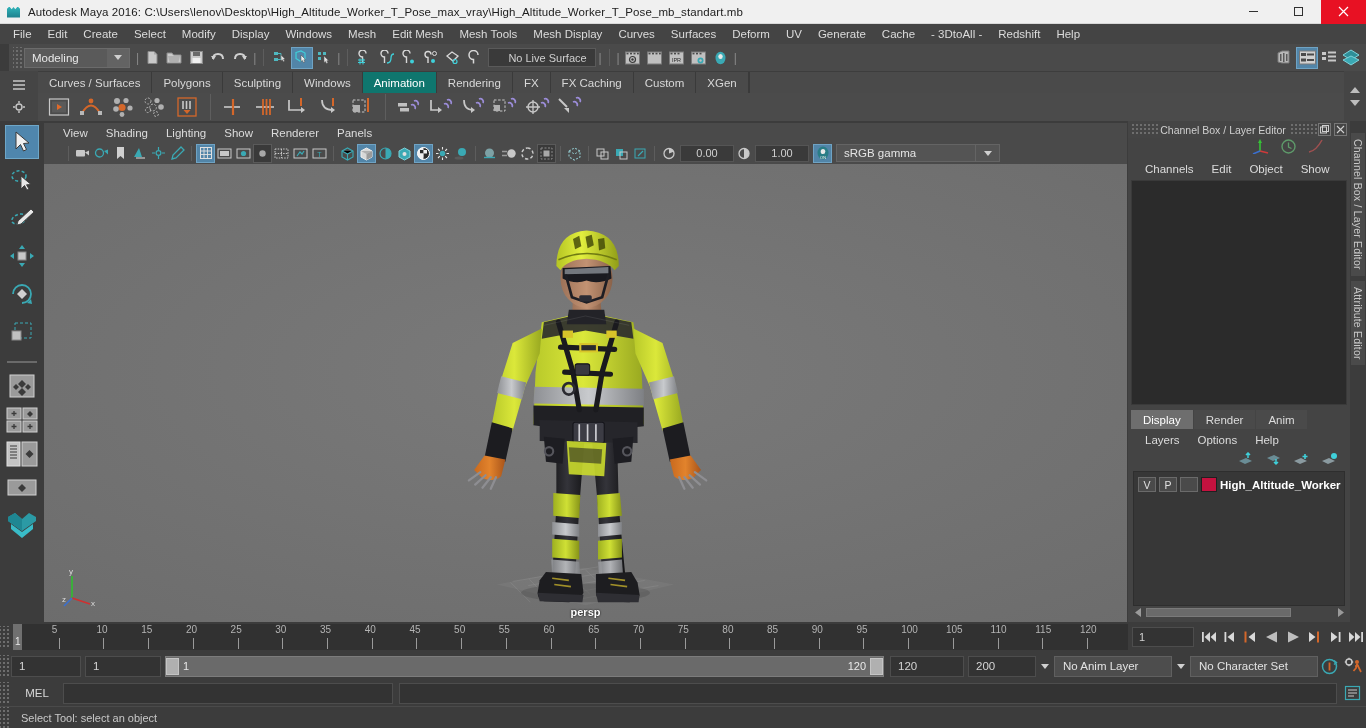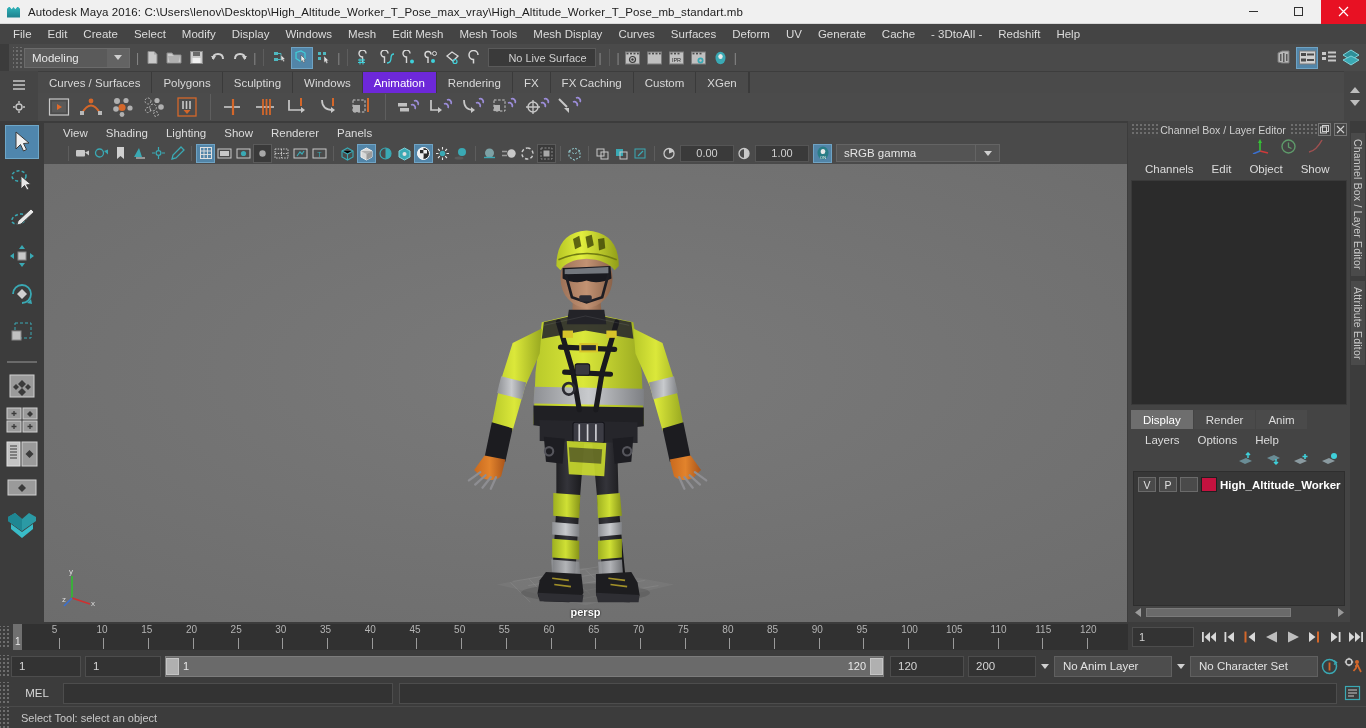--- a/index.html
+++ b/index.html
@@ -61,21 +61,21 @@
   .sl-right { margin-left: auto; display: flex; align-items: center; padding-right: 4px; }
 
   
   .shelfwrap { flex: 0 0 46px; background: #454545; display: flex; }
   .shelf-left { width: 38px; display:flex; flex-direction:column; align-items:center; justify-content:space-around; padding: 3px 0; }
   .shelf-left .sl-ico { width: 22px; height: 18px; display:flex;align-items:center;justify-content:center; }
   .shelf-body { flex: 1; display: flex; flex-direction: column; min-width: 0; }
   .shelf-tabs { height: 22px; display: flex; align-items: flex-end; background: #3d3d3d; }
   .shelf-tab { height: 21px; padding: 0 11px; font-size: 11.5px; color: #d8d8d8;
     display: flex; align-items: center; background: #4a4a4a; border-right: 1px solid #3a3a3a; }
-  .shelf-tab.active { background: #6d28d9; color: #ffffff; }
+  .shelf-tab.active { background: #0f766e; color: #ffffff; }
   .shelf-tab-fill { flex: 1; background: #4a4a4a; height: 21px; border-left: 1px solid #3a3a3a;}
   .shelf-icons { flex: 1; background: #4b4b4b; display: flex; align-items: center; padding-left: 6px; gap: 2px; }
   .shico { width: 30px; height: 28px; display: flex; align-items: center; justify-content: center; flex:0 0 30px;}
   .shelf-sep { width: 1px; height: 26px; background: #5e5e5e; margin: 0 6px; flex:0 0 1px;}
   .shelf-right { width: 22px; background: #454545; display:flex; flex-direction:column; align-items:center; justify-content:center; gap:7px;}
   .shelf-right .sr-t { width:0;height:0;border-left:5px solid transparent;border-right:5px solid transparent;border-bottom:6px solid #bdbdbd;}
   .shelf-right .sr-b { width:0;height:0;border-left:5px solid transparent;border-right:5px solid transparent;border-top:6px solid #bdbdbd;}
 
   
   .main { flex: 1; display: flex; min-height: 0; background: #3c3c3c; }

